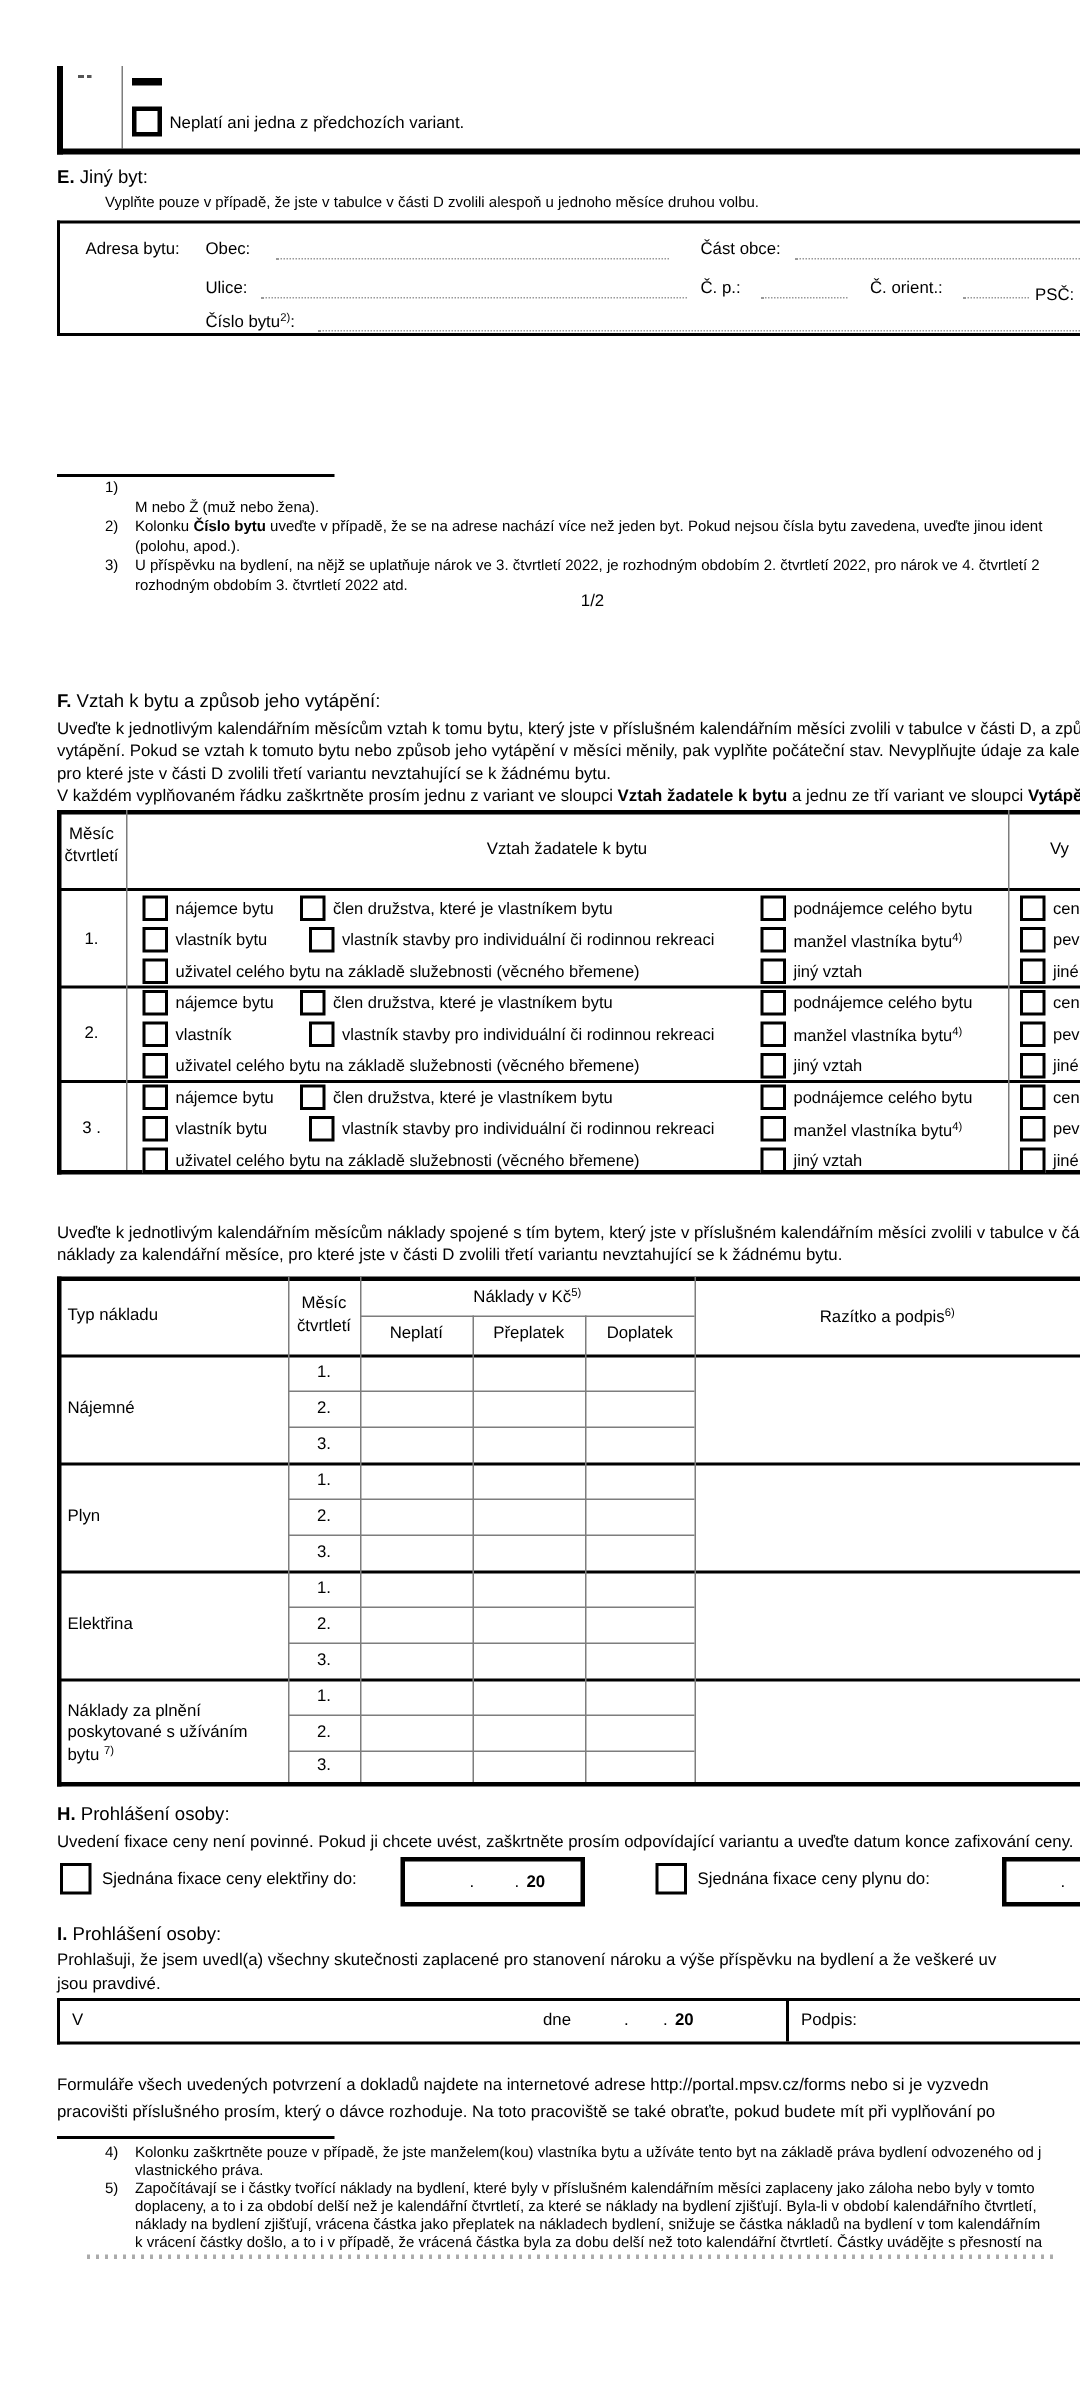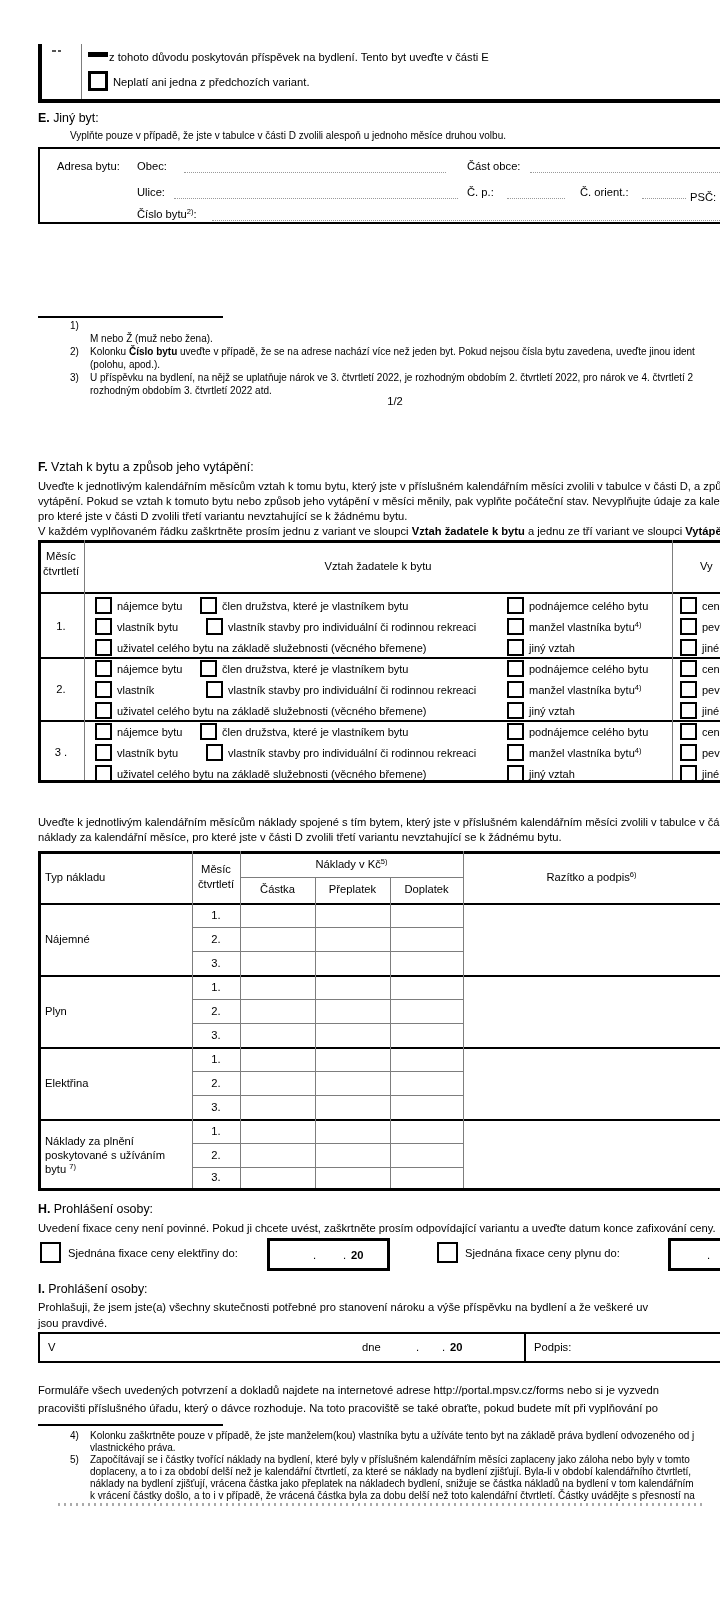--- a/index.html
+++ b/index.html
@@ -29,21 +29,20 @@
 <body>
 
 <div id="page">
 
   <div class="ln" style="left:38px;top:44px;width:3.5px;height:59px"></div>
   <div class="gln" style="left:81px;top:44px;width:1px;height:55px"></div>
   <div class="ln" style="left:38px;top:99px;width:682px;height:4px"></div>
   <div class="frag" style="left:52px;top:50px;width:4px;height:2px"></div>
   <div class="frag" style="left:58px;top:50px;width:3px;height:2px"></div>
   <div class="ln" style="left:88px;top:52px;width:20px;height:4.5px"></div>
-  <div class="abs t" style="left:109px;top:50px">z tohoto důvodu poskytován příspěvek na bydlení. Tento byt uveďte v části E</div>
   <div class="cb" style="left:88px;top:71px"></div>
   <div class="abs t" style="left:113px;top:75px">Neplatí ani jedna z předchozích variant.</div>
 
   <div class="abs hd" style="left:38px;top:111px"><span class="b">E.</span><span> Jiný byt:</span></div>
   <div class="abs sm" style="left:38px;top:130px">Vyplňte pouze v případě, že jste v tabulce v části D zvolili alespoň u jednoho měsíce druhou volbu.</div>
 
   <div class="abs" style="left:38px;top:147px;width:682px;height:77px;border:2.6px solid #000;border-right:none">
     <div class="abs t" style="left:17px;top:10px">Adresa bytu:</div>
     <div class="abs t" style="left:97px;top:10px">Obec:</div>
     <div class="dotl" style="left:144px;top:22px;width:262px"></div>
@@ -255,21 +254,21 @@
     <div class="gln" style="left:154px;top:0;width:1px;height:337px"></div>
     <div class="gln" style="left:202px;top:0;width:1px;height:337px"></div>
     <div class="gln" style="left:277px;top:26px;width:1px;height:311px"></div>
     <div class="gln" style="left:352px;top:26px;width:1px;height:311px"></div>
     <div class="gln" style="left:425px;top:0;width:1px;height:337px"></div>
 
     <div class="abs t" style="left:7px;top:19px">Typ nákladu</div>
     <div class="abs t ctr" style="left:154px;top:11px;width:48px">Měsíc</div>
     <div class="abs t ctr" style="left:154px;top:26px;width:48px">čtvrtletí</div>
     <div class="abs t ctr" style="left:202px;top:6px;width:223px"><span>Náklady v Kč</span><span class="sup">5)</span></div>
-    <div class="abs t ctr" style="left:202px;top:31px;width:75px">Částka</div>
+    <div class="abs t ctr" style="left:202px;top:31px;width:75px">Neplatí</div>
     <div class="abs t ctr" style="left:277px;top:31px;width:75px">Přeplatek</div>
     <div class="abs t ctr" style="left:352px;top:31px;width:73px">Doplatek</div>
     <div class="abs t ctr" style="left:425px;top:19px;width:257px"><span>Razítko a podpis</span><span class="sup">6)</span></div>
 
     <div class="abs t" style="left:7px;top:81px">Nájemné</div>
     <div class="abs t" style="left:7px;top:153px">Plyn</div>
     <div class="abs t" style="left:7px;top:225px">Elektřina</div>
     <div class="abs t" style="left:7px;top:283px">Náklady za plnění</div>
     <div class="abs t" style="left:7px;top:297px">poskytované s užíváním</div>
     <div class="abs t" style="left:7px;top:311px"><span>bytu </span><span class="sup">7)</span></div>
@@ -297,35 +296,35 @@
     <div class="abs t" style="left:73px;top:7px">.</div>
     <div class="abs t b" style="left:81px;top:7px">20</div>
   </div>
   <div class="cb cb21" style="left:437px;top:1242px"></div>
   <div class="abs t" style="left:465px;top:1246px">Sjednána fixace ceny plynu do:</div>
   <div class="box" style="left:668px;top:1238px;width:60px;height:33px">
     <div class="abs t" style="left:36px;top:7px">.</div>
   </div>
 
   <div class="abs hd" style="left:38px;top:1282px"><span class="b">I.</span><span> Prohlášení osoby:</span></div>
-  <div class="abs t" style="left:38px;top:1300px">Prohlašuji, že jsem jste(a) všechny skutečnosti potřebné pro stanovení nároku a výše příspěvku na bydlení a že veškeré uv</div>
+  <div class="abs t" style="left:38px;top:1300px">Prohlašuji, že jsem uvedl(a) všechny skutečnosti zaplacené pro stanovení nároku a výše příspěvku na bydlení a že veškeré uv</div>
   <div class="abs t" style="left:38px;top:1316px">jsou pravdivé.</div>
 
   <div class="abs" style="left:38px;top:1332px;width:682px;height:31px;border:2.5px solid #000;border-right:none">
     <div class="ln" style="left:484px;top:0;width:1.6px;height:27px"></div>
     <div class="abs t" style="left:8px;top:6px">V</div>
     <div class="abs t" style="left:322px;top:6px">dne</div>
     <div class="abs t" style="left:376px;top:6px">.</div>
     <div class="abs t" style="left:402px;top:6px">.</div>
     <div class="abs t b" style="left:410px;top:6px">20</div>
     <div class="abs t" style="left:494px;top:6px">Podpis:</div>
   </div>
 
   <div class="abs t" style="left:38px;top:1383px">Formuláře všech uvedených potvrzení a dokladů najdete na internetové adrese http://portal.mpsv.cz/forms nebo si je vyzvedn</div>
-  <div class="abs t" style="left:38px;top:1401px">pracovišti příslušného úřadu, který o dávce rozhoduje. Na toto pracoviště se také obraťte, pokud budete mít při vyplňování po</div>
+  <div class="abs t" style="left:38px;top:1401px">pracovišti příslušného prosím, který o dávce rozhoduje. Na toto pracoviště se také obraťte, pokud budete mít při vyplňování po</div>
 
   <div class="ln" style="left:38px;top:1424px;width:185px;height:1.5px"></div>
   <div class="abs sm" style="left:38px;top:1430px">4)</div>
   <div class="abs sm" style="left:58px;top:1430px">Kolonku zaškrtněte pouze v případě, že jste manželem(kou) vlastníka bytu a užíváte tento byt na základě práva bydlení odvozeného od j</div>
   <div class="abs sm" style="left:58px;top:1442px">vlastnického práva.</div>
   <div class="abs sm" style="left:38px;top:1454px">5)</div>
   <div class="abs sm" style="left:58px;top:1454px">Započítávají se i částky tvořící náklady na bydlení, které byly v příslušném kalendářním měsíci zaplaceny jako záloha nebo byly v tomto</div>
   <div class="abs sm" style="left:58px;top:1466px">doplaceny, a to i za období delší než je kalendářní čtvrtletí, za které se náklady na bydlení zjišťují. Byla-li v období kalendářního čtvrtletí,</div>
   <div class="abs sm" style="left:58px;top:1478px">náklady na bydlení zjišťují, vrácena částka jako přeplatek na nákladech bydlení, snižuje se částka nákladů na bydlení v tom kalendářním</div>
   <div class="abs sm" style="left:58px;top:1490px">k vrácení částky došlo, a to i v případě, že vrácená částka byla za dobu delší než toto kalendářní čtvrtletí. Částky uvádějte s přesností na</div>

